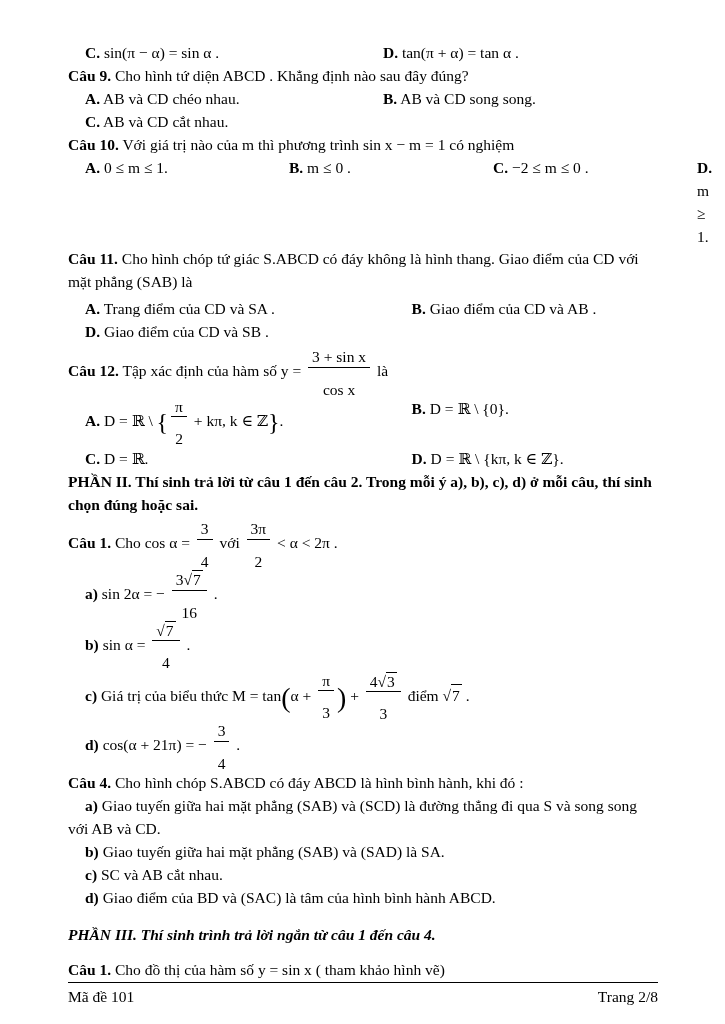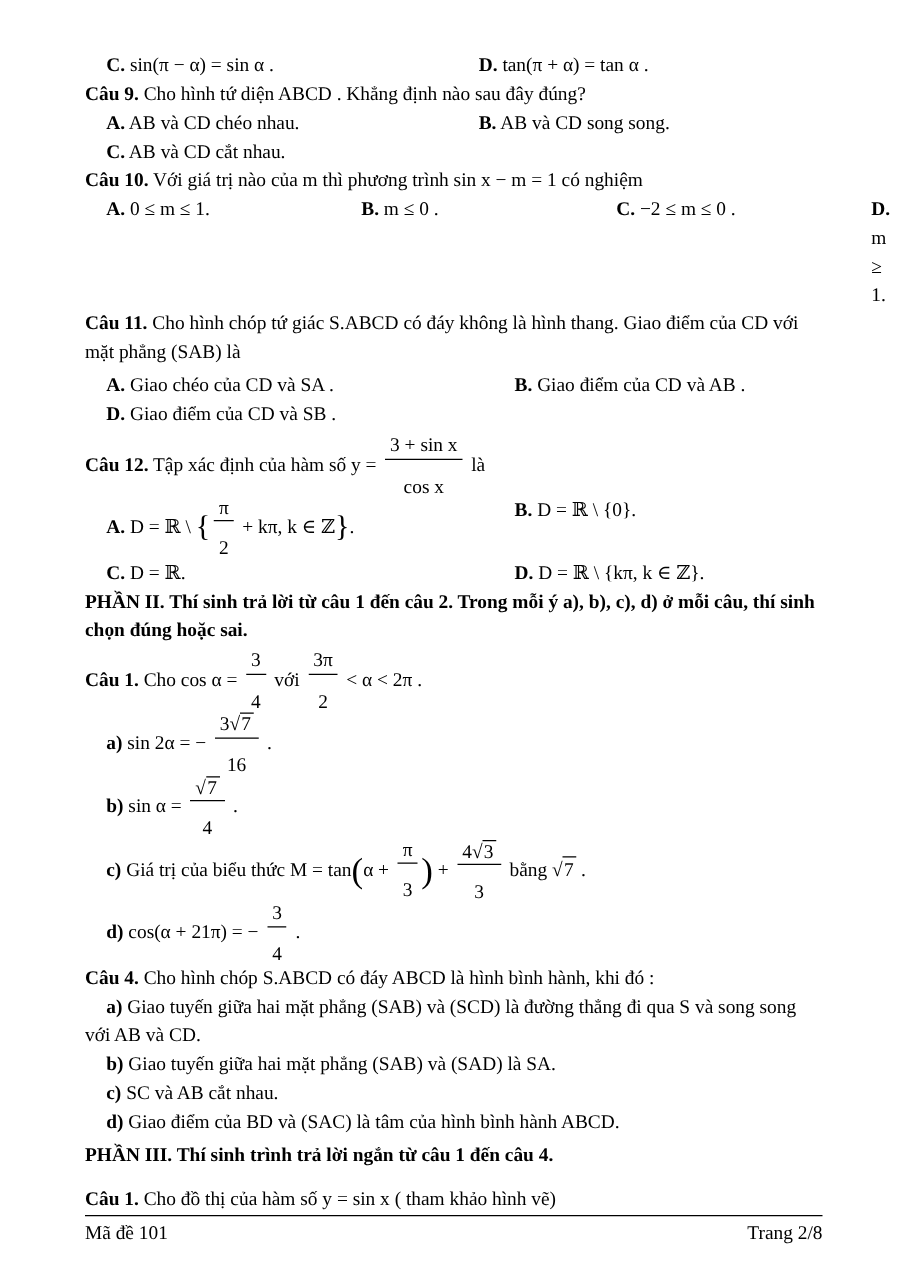--- a/index.html
+++ b/index.html
@@ -22,21 +22,21 @@
   
   .frac { display:inline-flex; flex-direction:column; align-items:center; vertical-align:middle; margin:0 3px; line-height:1.12; }
   .frac .num { padding:0 4px 1px; border-bottom:1px solid #000; text-align:center; white-space:nowrap; }
   .frac .den { padding:1px 4px 0; text-align:center; white-space:nowrap;margin-top:12px; }
   .sqrt { display:inline-block; white-space:nowrap; }
   .sqrt .sign { display:inline-block; }
   .sqrt .rad { display:inline-block; border-top:1px solid #000; padding:0 2px 0 1px; }
   .bigp { font-size:1.8em; vertical-align:middle; line-height:0.85; font-weight:400; }
   .bigb { font-size:1.55em; vertical-align:middle; line-height:0.9; font-weight:400; }
   .mt12 { margin-top:12px; }
-  .mt14 { margin-top:4px; }
+  .mt14 { margin-top:14px;font-style:italic; }
   .mt4 { margin-top:4px; }
   .footer { margin-top:auto; border-top:1px solid #000; padding-top:3px;
             display:flex; justify-content:space-between; line-height:1.4; }
 </style>
 </head>
 <body>
 
 <div class="page">
   <div class="content">
 
@@ -67,21 +67,21 @@
       <div class="opt"><b>A.</b><span> 0 ≤ m ≤ 1.</span></div>
       <div class="opt"><b>B.</b><span> m ≤ 0 .</span></div>
       <div class="opt"><b>C.</b><span> −2 ≤ m ≤ 0 .</span></div>
       <div class="opt"><b>D.</b><span> m ≥ 1.</span></div>
     </div>
 
     <p class="para">
       <b>Câu 11.</b><span> Cho hình chóp tứ giác S.ABCD có đáy không là hình thang. Giao điểm của CD với mặt phẳng (SAB) là</span>
     </p>
     <div class="row2 wide mt4">
-      <div class="opt"><b>A.</b><span> Giao chéo của CD và SA .</span></div>
+      <div class="opt"><b>A.</b><span> Trang điểm của CD và SA .</span></div>
       <div class="opt"><b>B.</b><span> Giao điểm của CD và AB .</span></div>
     </div>
     <div class="row2 wide">
       <div class="opt"><b>D.</b><span> Giao điểm của CD và SB .</span></div>
     </div>
 
     <p class="para mt4">
       <b>Câu 12.</b><span> Tập xác định của hàm số y = </span><span class="frac">
           <span class="num">3 + sin x</span>
           <span class="den">cos x</span>
@@ -124,21 +124,21 @@
           <span class="den">4</span>
         </span><span> .</span>
     </p>
     <p class="para indent">
       <b>c)</b><span> Giá trị của biểu thức M = tan</span><span class="bigp">(</span><span>α + </span><span class="frac">
           <span class="num">π</span>
           <span class="den">3</span>
         </span><span class="bigp">)</span><span> + </span><span class="frac">
           <span class="num"><span>4</span><span class="sqrt"><span class="sign">√</span><span class="rad">3</span></span></span>
           <span class="den">3</span>
-        </span><span> bằng </span><span class="sqrt"><span class="sign">√</span><span class="rad">7</span></span><span> .</span>
+        </span><span> điểm </span><span class="sqrt"><span class="sign">√</span><span class="rad">7</span></span><span> .</span>
     </p>
     <p class="para indent">
       <b>d)</b><span> cos(α + 21π) = − </span><span class="frac">
           <span class="num">3</span>
           <span class="den">4</span>
         </span><span> .</span>
     </p>
 
     <p class="para">
       <b>Câu 4.</b><span> Cho hình chóp S.ABCD có đáy ABCD là hình bình hành, khi đó :</span>

